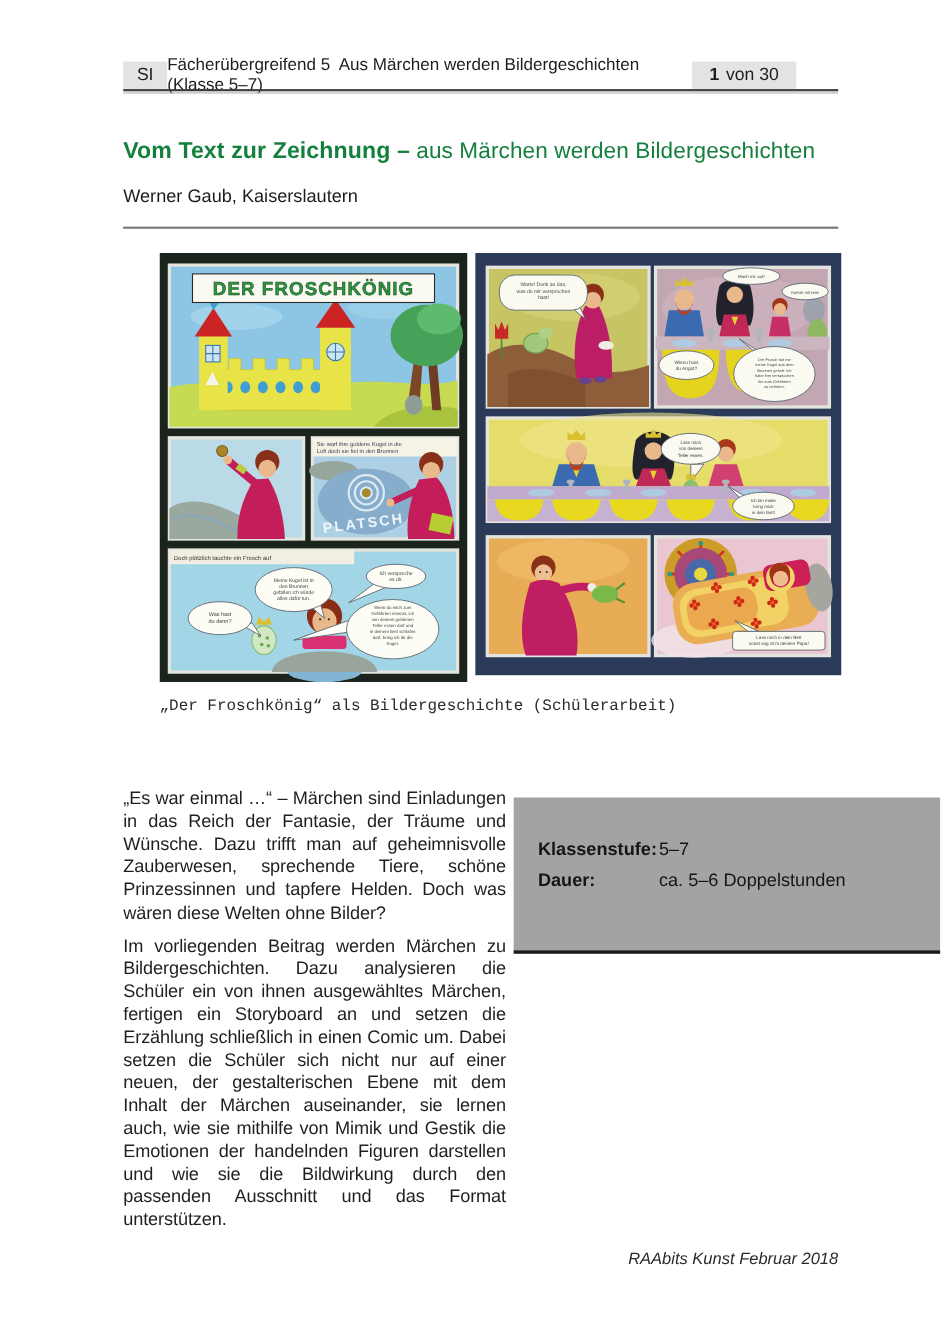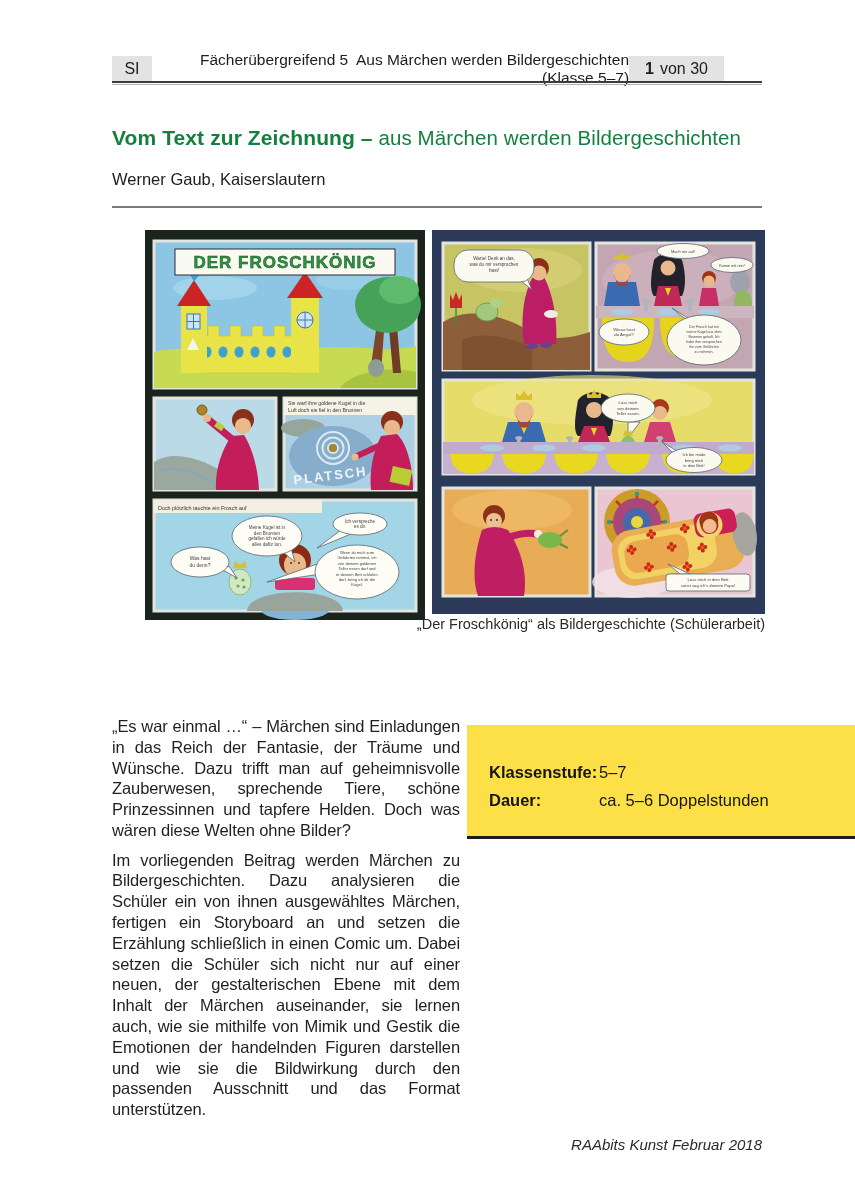--- a/index.html
+++ b/index.html
@@ -2,41 +2,41 @@
 <html><head>
 <meta charset="utf-8">
 <style>
   html,body{margin:0;padding:0;background:#ffffff;}
   .page{position:relative;width:855px;height:1200px;background:#fff;overflow:hidden;
         font-family:"Liberation Sans", sans-serif;color:#222;}
   
   .hdr{position:absolute;left:112px;top:56px;width:612px;height:25px;display:flex;align-items:stretch;}
   .hdr-box{background:#e3e3e3;display:flex;align-items:center;justify-content:center;font-size:16px;color:#1d1d1d;}
   .hdr-si{width:40px;}
-  .hdr-title{flex:1;text-align:right;font-size:15.5px;color:#1d1d1d;display:flex;align-items:center;justify-content:center;}
+  .hdr-title{flex:1;text-align:left;font-size:15.5px;color:#1d1d1d;display:flex;align-items:center;justify-content:center;}
   .hdr-page{padding:0 16px;white-space:pre;}
   .hdr-page b{margin-right:6px;}
   .hrule{position:absolute;left:112px;top:81px;width:650px;height:2px;background:#3e3e3e;}
   .hrule2{position:absolute;left:112px;top:84px;width:650px;height:1px;background:#b2b2b2;}
   
   .art-title{position:absolute;left:112px;top:126px;width:650px;font-size:20.5px;color:#15803d;letter-spacing:0.1px;}
   .art-title .b{font-weight:bold;font-size:21px;}
   .author{position:absolute;left:112px;top:170px;font-size:16.5px;color:#1d1d1d;}
   .toprule{position:absolute;left:112px;top:206px;width:650px;height:2px;background:#7a7a7a;}
   
   .photo{position:absolute;top:230px;border-radius:30px;}
   .photo-left{left:145px;width:280px;height:390px;}
   .photo-right{left:432px;width:333px;height:384px;}
-  .caption{position:absolute;left:145px;top:616px;width:620px;text-align:right;font-size:14.5px;color:#2a2a2a;}
+  .caption{position:absolute;left:145px;top:634px;width:620px;text-align:left;font-size:14.5px;color:#2a2a2a;font-family:Liberation Mono, monospace;}
   
   .bodycol{position:absolute;left:112px;top:716px;width:348px;font-size:16.5px;line-height:1.26;
            text-align:justify;color:#1f1f1f;letter-spacing:-0.1px;}
   .bodycol p{margin:0 0 9px 0;}
   
-  .infobox{position:absolute;left:467px;top:725px;width:388px;height:114px;background:#fde047;
+  .infobox{position:absolute;left:467px;top:725px;width:388px;height:142px;background:#a3a3a3;
            border-bottom:3px solid #1c1c1c;box-sizing:border-box;padding:38px 0 0 22px;}
   .inforow{display:flex;margin-bottom:9px;font-size:16.5px;color:#151515;}
   .inforow .lbl{font-weight:bold;width:110px;flex:none;}
   
   .footer{position:absolute;right:93px;top:1136px;font-style:italic;font-size:15px;color:#2a2a2a;}
   svg text{font-family:"Liberation Sans", sans-serif;}
 </style>
 </head>
 <body>
 

